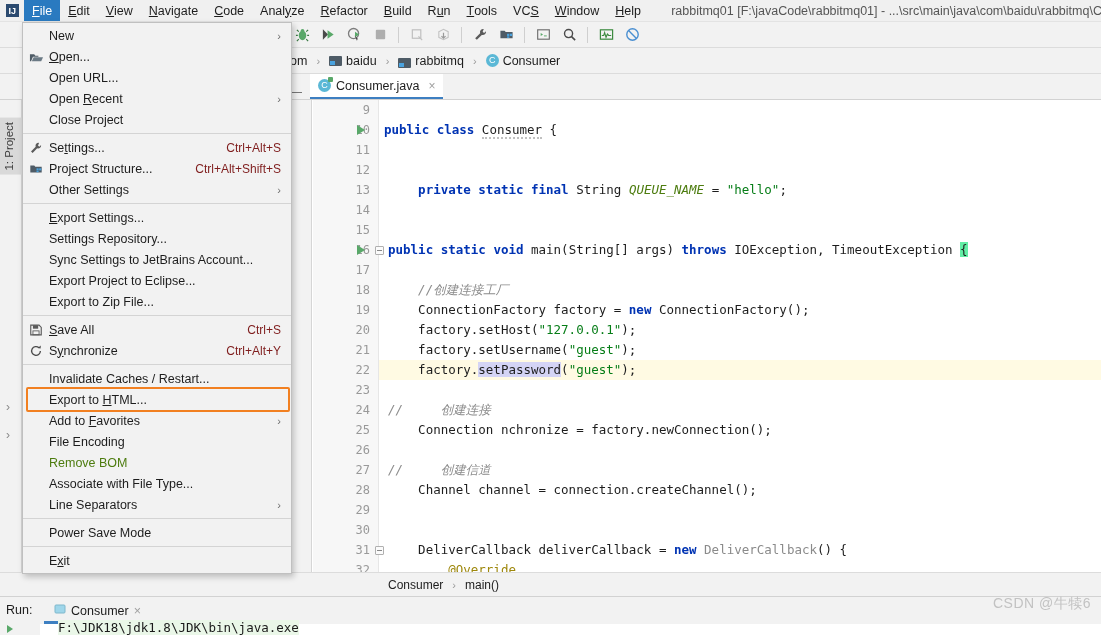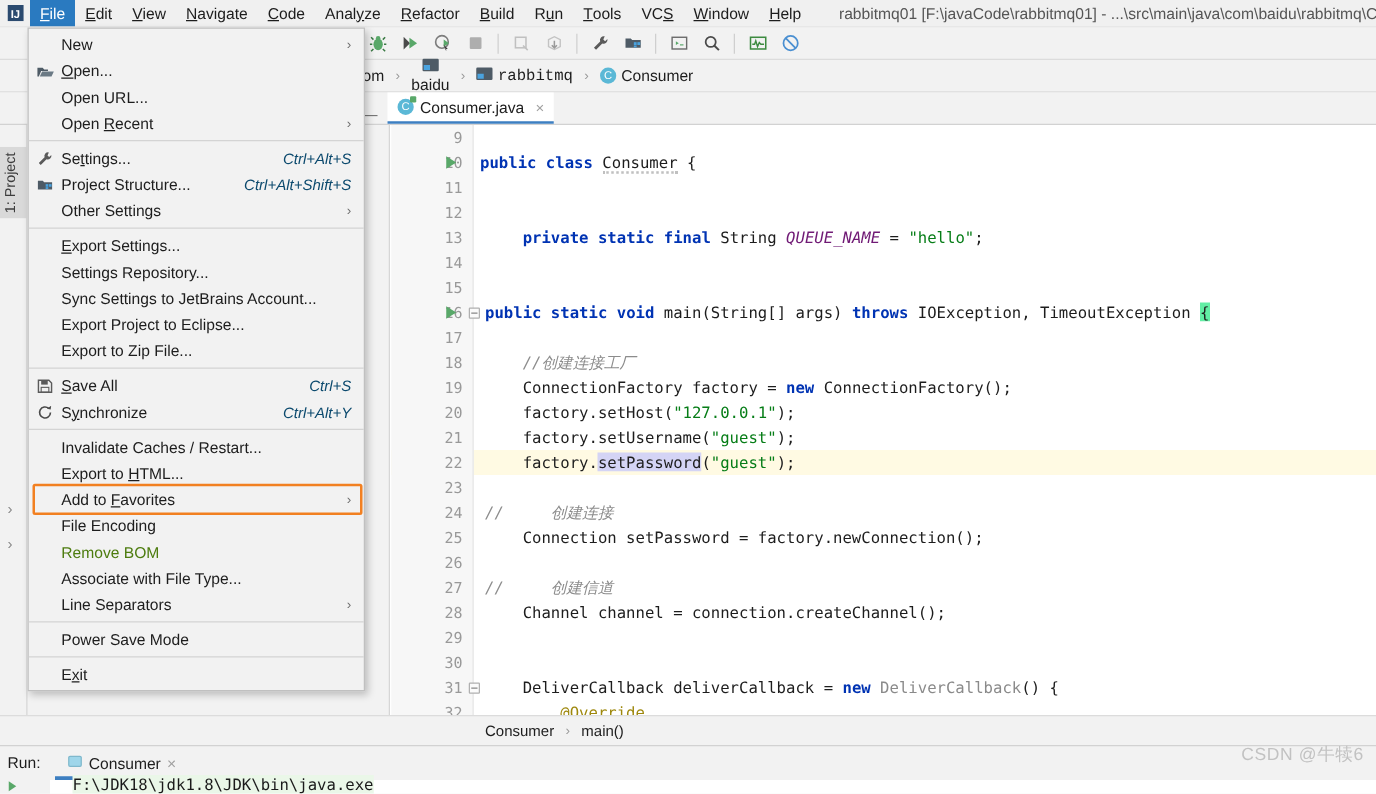--- a/index.html
+++ b/index.html
@@ -112,21 +112,21 @@
   }
   .cur-line-hl {
     position: absolute; left: 313px; right: 0; height: 20px;
     background: #fffae3; pointer-events: none;
   }
 
   
   .kw  { color: #0033b3; font-weight: bold; }
   .str { color: #067d17; }
   .cmt { color: #8c8c8c; font-style: italic; }
-  .fld { color: #701a75; font-style: italic; }
+  .fld { color: #4d7c0f; font-style: italic; }
   .cls { color: #1d1d1d; }
   .sel { background: #d4d4f5; }
   .brace-hl { background: #62eea5; }
   .squiggle { border-bottom: 2px dotted #c0c0c0; }
 
   
   .edbottom {
     position: absolute; left: 0; top: 572px; width: 1101px; height: 24px;
     background: #f2f2f2; border-top: 1px solid #dcdcdc;
     display: flex; align-items: center; font-size: 12px; color: #5a5a5a;
@@ -188,21 +188,21 @@
   .mi {
     position: relative; height: 21px; display: flex; align-items: center;
     font-size: 12.5px; color: #1d1d1d; padding-left: 26px; padding-right: 10px;
     white-space: nowrap;
   }
   .mi.disabled { color: #4d7c0f; }
   .mi-icon {
     position: absolute; left: 5px; top: 3px; width: 16px; height: 16px;
     display: flex; align-items: center; justify-content: center;
   }
-  .mi-shortcut { margin-left: auto; color: #0c4a6e; font-size: 12px; padding-left: 20px; font-style: italic; }
+  .mi-shortcut { margin-left: auto; color: #7f1d1d; font-size: 12px; padding-left: 20px; }
   .mi-arrow { margin-left: auto; color: #6e6e6e; font-size: 11px; padding-left: 20px; }
   .msep { height: 1px; background: #d4d4d4; margin: 3px 0; }
   .hl-box {
     position: absolute; left: 3px; width: 264px; height: 25px;
     border: 2px solid #f28021; border-radius: 2px; pointer-events: none; z-index: 60;
   }
 
   
   .watermark {
     position: absolute; right: 10px; bottom: 22px;
@@ -368,26 +368,26 @@
     </div>
   </div>
 
   <div class="navbar">
     <div style="width:290px"></div>
     <div class="crumb" id="breadcrumb">
         <span style="display: inline-flex; align-items: flex-start; gap: 4px;">
           <span>om</span>
         </span>
         <span class="crumb-sep">›</span>
-        <span style="display: inline-flex; align-items: center; gap: 4px; flex-direction: column;">
+        <span style="display: inline-flex; align-items: center; gap: 4px;">
           <span class="folder-glyph"></span>
           <span>baidu</span>
         </span>
         <span class="crumb-sep">›</span>
-        <span style="display: inline-flex; align-items: flex-start; gap: 4px; font-family: Liberation Mono, monospace;">
+        <span style="display: inline-flex; align-items: flex-end; gap: 4px;">
           <span class="folder-glyph"></span>
           <span>rabbitmq</span>
         </span>
         <span class="crumb-sep">›</span>
         <span style="display: inline-flex; align-items: center; gap: 4px;">
           <span class="cls-glyph">C</span>
           <span>Consumer</span>
         </span>
       </div>
   </div>
@@ -494,21 +494,21 @@
         <div class="line" style="padding-left: 8px;">&nbsp;</div>
         <div class="line" style="padding-left: 8px;"><span class="kw">public</span> <span class="kw">static</span> <span class="kw">void</span> main(String[] args) <span class="kw">throws</span> IOException, TimeoutException <span class="brace-hl">{</span></div>
         <div class="line" style="padding-left: 8px;">&nbsp;</div>
         <div class="line" style="padding-left: 8px;">    <span class="cmt">//创建连接工厂</span></div>
         <div class="line" style="padding-left: 8px;">    ConnectionFactory factory = <span class="kw">new</span> ConnectionFactory();</div>
         <div class="line" style="padding-left: 8px;">    factory.setHost(<span class="str">"127.0.0.1"</span>);</div>
         <div class="line" style="padding-left: 8px;">    factory.setUsername(<span class="str">"guest"</span>);</div>
         <div class="line" style="padding-left: 8px;">    factory.<span class="sel">setPassword</span>(<span class="str">"guest"</span>);</div>
         <div class="line" style="padding-left: 8px;">&nbsp;</div>
         <div class="line" style="padding-left: 8px;"><span class="cmt">//     创建连接</span></div>
-        <div class="line" style="padding-left: 8px;">    Connection setPassword = factory.newConnection();</div>
+        <div class="line" style="padding-left: 8px;">    Connection nchronize = factory.newConnection();</div>
         <div class="line" style="padding-left: 8px;">&nbsp;</div>
         <div class="line" style="padding-left: 8px;"><span class="cmt">//     创建信道</span></div>
         <div class="line" style="padding-left: 8px;">    Channel channel = connection.createChannel();</div>
         <div class="line" style="padding-left: 8px;">&nbsp;</div>
         <div class="line" style="padding-left: 8px;">&nbsp;</div>
         <div class="line" style="padding-left: 8px;">    DeliverCallback deliverCallback = <span class="kw">new</span> <span class="cls" style="color:#8a8a8a">DeliverCallback</span>() {</div>
         <div class="line" style="padding-left: 8px;">        <span style="color:#9e880d">@Override</span></div>
       </div>
   </div>
 
@@ -561,20 +561,23 @@
         </span>
         <span><u>O</u>pen...</span>
       </div>
       <div class="mi">
         <span>Open URL...</span>
       </div>
       <div class="mi">
         <span>Open <u>R</u>ecent</span>
         <span class="mi-arrow">›</span>
       </div>
+      <div class="mi">
+        <span>Close Project</span>
+      </div>
       <div class="msep"></div>
       <div class="mi">
         <span class="mi-icon">
           <svg width="14" height="14" viewBox="0 0 16 16">
             <path d="M11.5 2.2a3.4 3.4 0 0 0-3.9 4.4L2.3 11.9l1.8 1.8 5.3-5.3a3.4 3.4 0 0 0 4.4-3.9l-2 2-1.5-1.5z" fill="#5b5b5b"></path>
           </svg>
         </span>
         <span>Se<u>t</u>tings...</span>
         <span class="mi-shortcut">Ctrl+Alt+S</span>
       </div>

